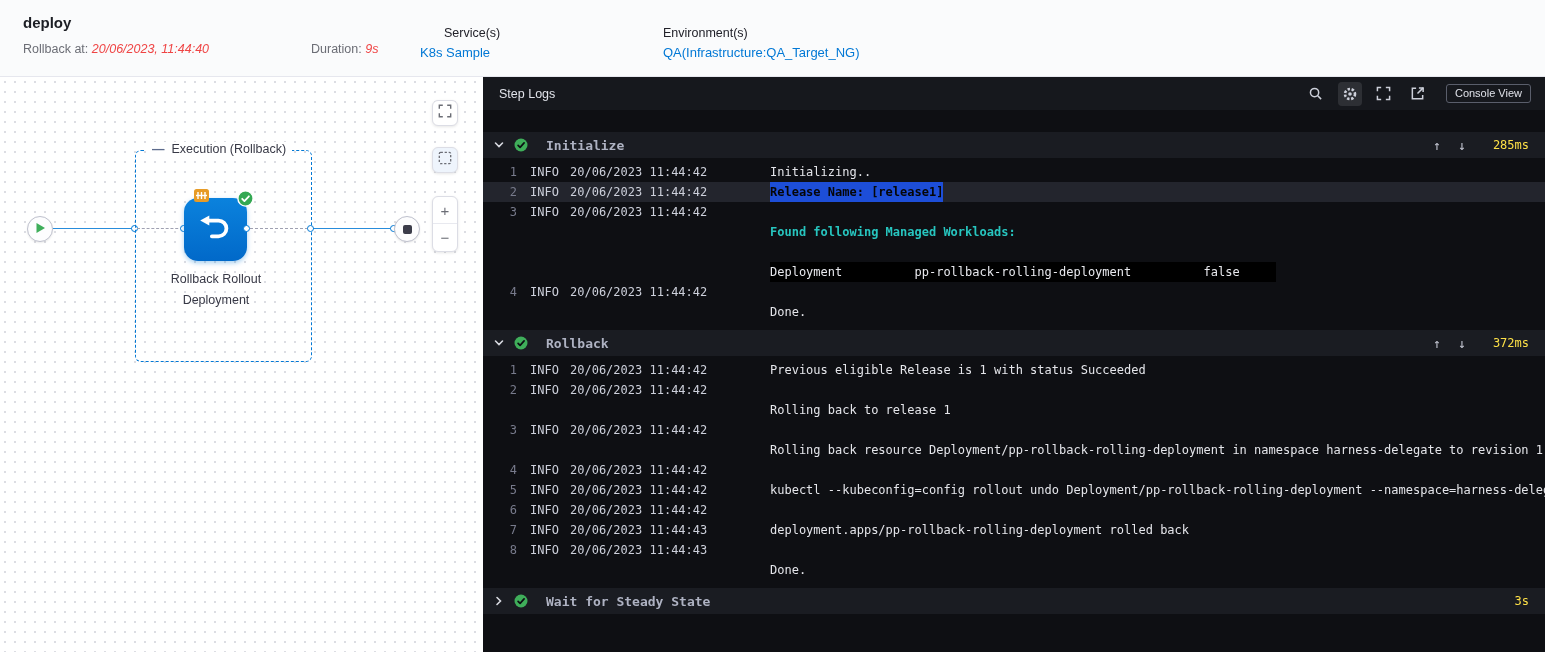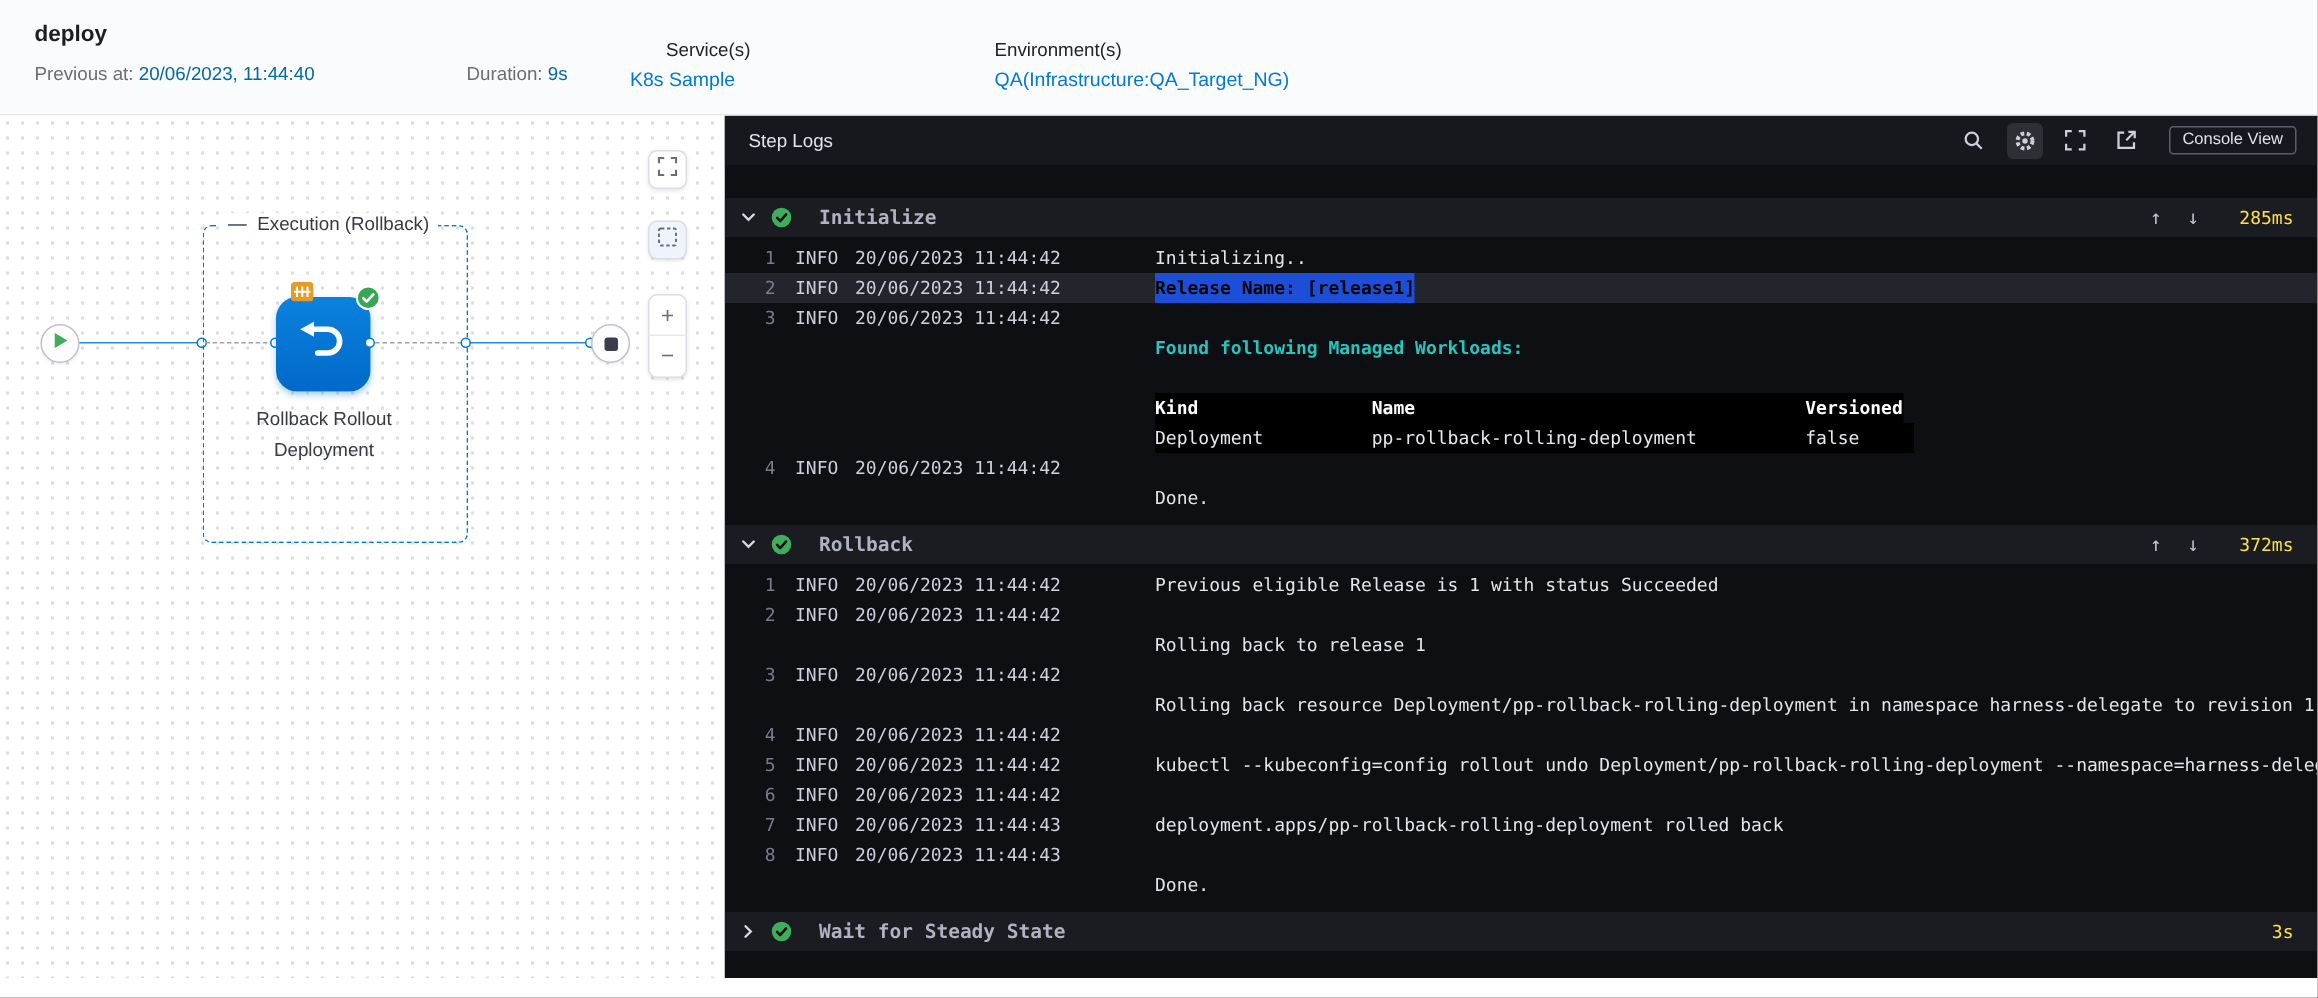--- a/index.html
+++ b/index.html
@@ -4,21 +4,21 @@
 <style>
   * { box-sizing: border-box; margin: 0; padding: 0; }
   html,body { width:1545px; height:665px; overflow:hidden; background:#fff;
               font-family:"Liberation Sans", sans-serif; }
 
   
   .page-header { position:relative; width:1545px; height:77px; background:#fafbfc;
                  border-bottom:1px solid #e6e7ee; }
   .ph-title { position:absolute; left:23px; top:14px; font-size:15px; font-weight:bold; color:#1c1e24; }
   .ph-line { position:absolute; top:42px; font-size:12.5px; color:#6b6d75; }
-  .ph-line b { color:#0369a1; font-weight:normal; }
+  .ph-line b { color:#ef4444; font-weight:normal;font-style:italic; }
   .ph-col-label { position:absolute; top:26px; font-size:12.5px; color:#22222a; }
   .ph-col-value { position:absolute; top:45px; font-size:13px; color:#0278d5; cursor:pointer; }
 
   
   .main { display:flex; width:1545px; height:575px; }
 
   
   .canvas { position:relative; width:483px; height:575px; background-color:#fff;
             background-image:radial-gradient(circle, #dcdde3 1px, rgba(0,0,0,0) 1.1px);
             background-size:10px 10px; overflow:hidden; }
@@ -88,21 +88,21 @@
   .msg.m-accent { color:#27c5bf; font-weight:bold; }
   .msg.m-thead  { background:#000; color:#fff; font-weight:bold; }
   .msg.m-trow   { background:#000; color:#e8e9ee; }
 </style>
 </head>
 <body>
 
 <div class="page-header">
   <div class="ph-title">deploy</div>
   <div class="ph-line" style="left:23px;">
-    <span>Previous at:</span>
+    <span>Rollback at:</span>
     <b>20/06/2023, 11:44:40</b>
   </div>
   <div class="ph-line" style="left:311px;">
     <span>Duration:</span>
     <b>9s</b>
   </div>
   <div class="ph-col-label" style="left:444px;">Service(s)</div>
   <div class="ph-col-value" style="left:420px;">K8s Sample</div>
   <div class="ph-col-label" style="left:663px;">Environment(s)</div>
   <div class="ph-col-value" style="left:663px;">QA(Infrastructure:QA_Target_NG)</div>
@@ -245,21 +245,20 @@
             <span class="sec-arrow">↓</span>
             <span class="sec-dur">285ms</span>
           </span>
         </div>
         <div class="sec-rows">
           <div class="log-row"><span class="ln">1</span><span class="lvl">INFO</span><span class="ts">20/06/2023 11:44:42</span><span class="msg ">Initializing..</span></div>
           <div class="log-row sel"><span class="ln">2</span><span class="lvl">INFO</span><span class="ts">20/06/2023 11:44:42</span><span class="msg m-match">Release Name: [release1]</span></div>
           <div class="log-row"><span class="ln">3</span><span class="lvl">INFO</span><span class="ts">20/06/2023 11:44:42</span><span class="msg "></span></div>
           <div class="log-row"><span class="ln"></span><span class="lvl"></span><span class="ts"></span><span class="msg m-accent">Found following Managed Workloads:</span></div>
           <div class="log-row"><span class="ln"></span><span class="lvl"></span><span class="ts"></span><span class="msg "></span></div>
-          <div class="log-row"><span class="ln"></span><span class="lvl"></span><span class="ts"></span><span class="msg m-thead">Kind                Name                                    Versioned</span></div>
           <div class="log-row"><span class="ln"></span><span class="lvl"></span><span class="ts"></span><span class="msg m-trow">Deployment          pp-rollback-rolling-deployment          false     </span></div>
           <div class="log-row"><span class="ln">4</span><span class="lvl">INFO</span><span class="ts">20/06/2023 11:44:42</span><span class="msg "></span></div>
           <div class="log-row"><span class="ln"></span><span class="lvl"></span><span class="ts"></span><span class="msg ">Done.</span></div>
         </div>
         <div class="sec-head">
           <span class="sec-chev">
             <svg width="12" height="12" viewBox="0 0 12 12">
               <path d="M2.5 4 L6 7.5 L9.5 4" fill="none" stroke="#d7d9e0" stroke-width="1.6" stroke-linecap="round"></path>
             </svg>
           </span>

